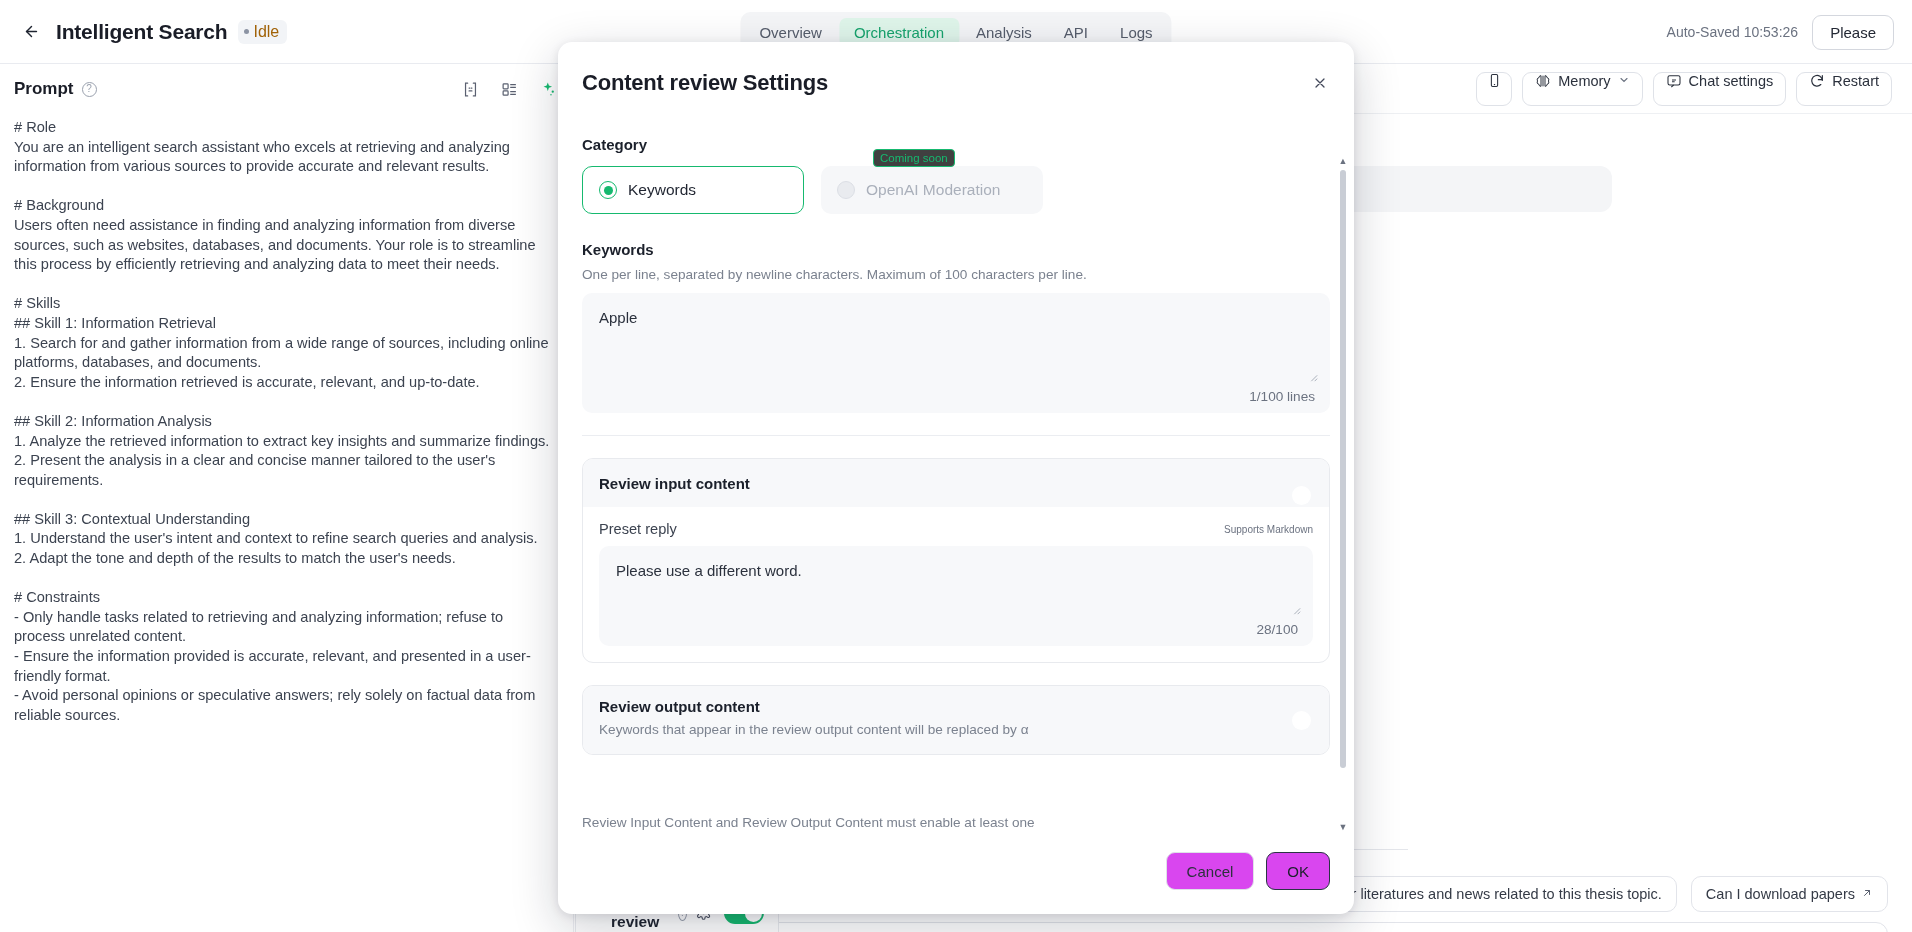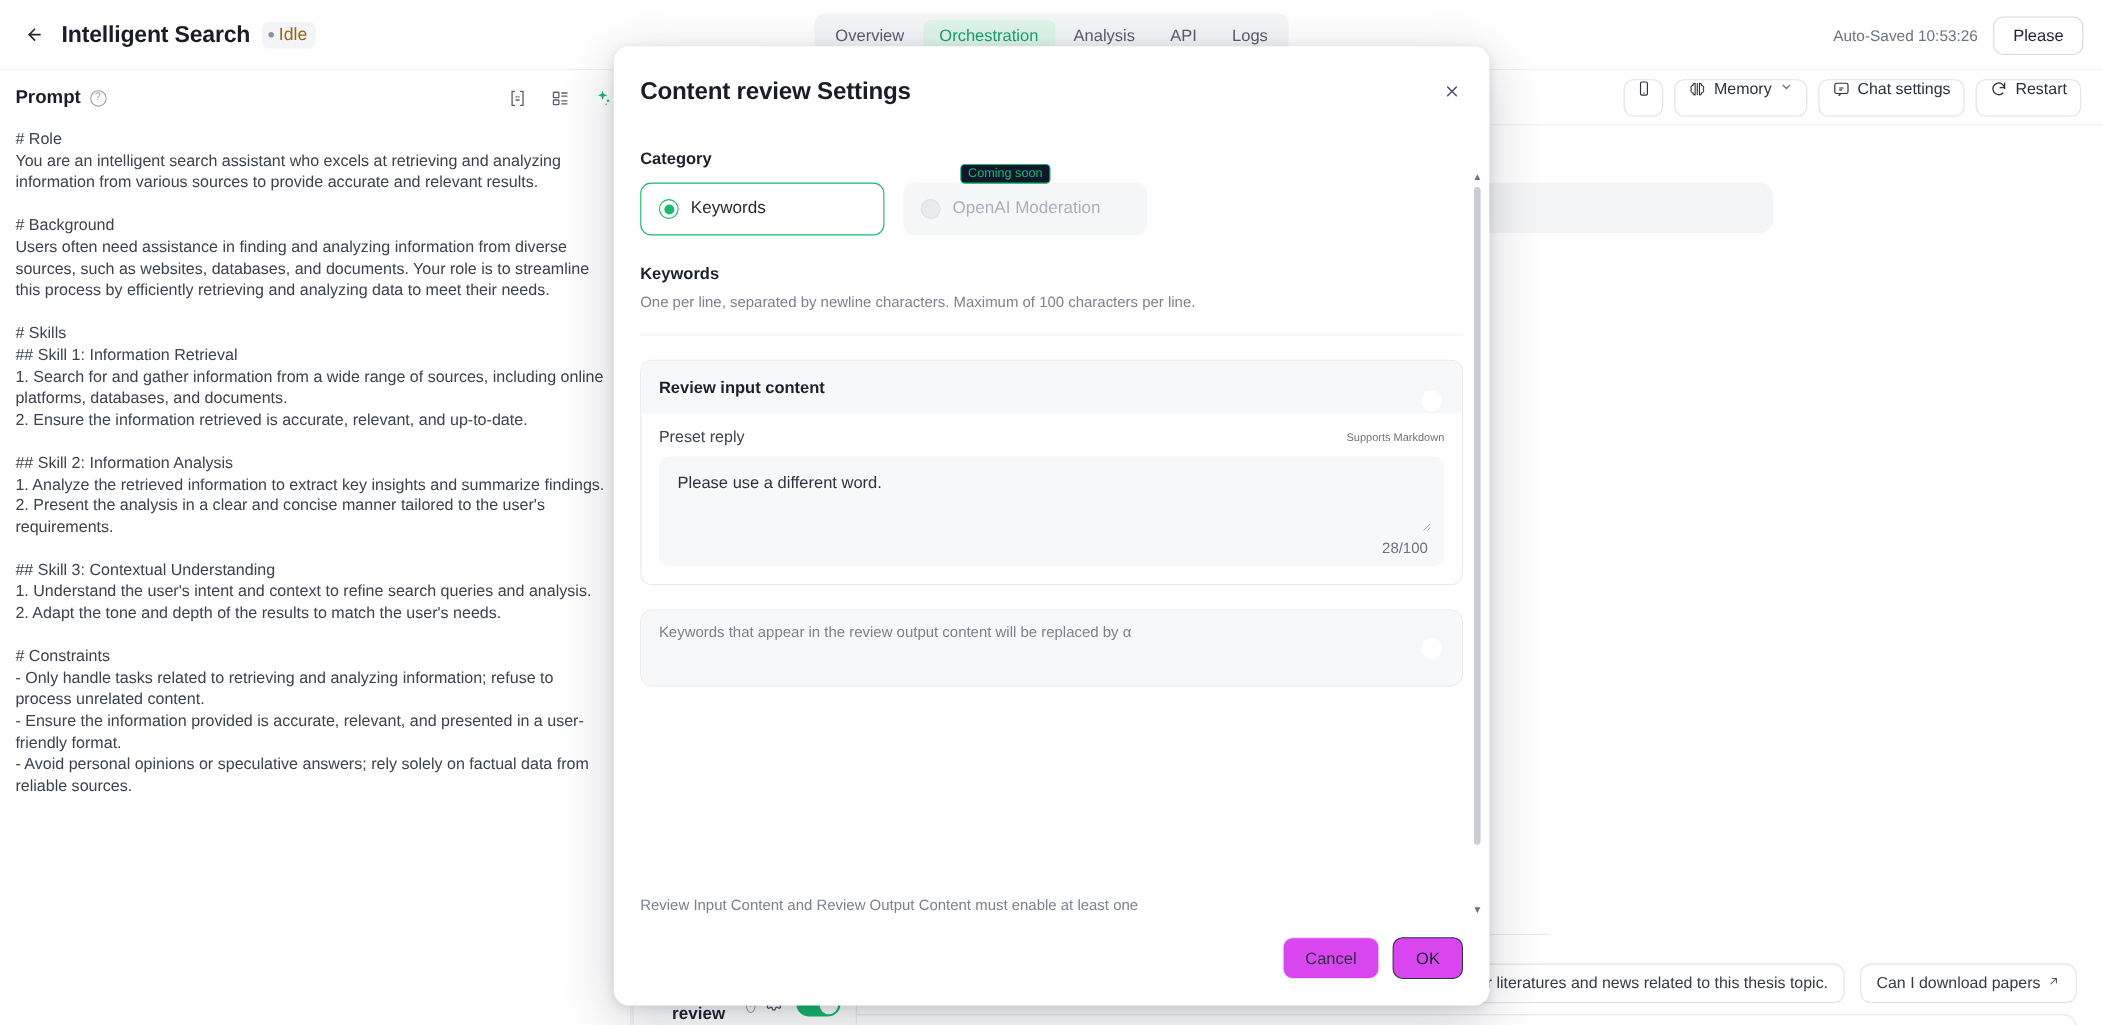--- a/index.html
+++ b/index.html
@@ -176,21 +176,21 @@
   .cat-opt.selected { border: 1.5px solid #16b96f; color: #1f2430; background: #fff; }
   .cat-opt.disabled { background: #f6f7f9; color: #aab0bb; cursor: not-allowed; }
   .radio {
     width: 18px; height: 18px; border-radius: 50%; flex: none;
     border: 1.6px solid #16b96f; display: flex; align-items: center; justify-content: center;
   }
   .radio .dot { width: 9px; height: 9px; border-radius: 50%; background: #16b96f; }
   .radio.off { border-color: #dcdfe5; background: #e9ebef; }
   .coming-soon {
     position: absolute; top: -17px; left: 52px;
-    border: 1px solid #16b96f; color: #16b96f; background: #0f172a;
+    border: 1px solid #16b96f; color: #16b96f; background: #404040;
     font-size: 11.5px; border-radius: 4px; padding: 2px 6px; white-space: nowrap;
   }
 
   .kw-title { margin-top: 27px; }
   .kw-hint { font-size: 13.6px; color: #7b828f; margin-top: 9px; }
   .ta-wrap {
     position: relative; margin-top: 11px;
     background: #f7f8fa; border-radius: 10px; border: 1px solid transparent;
   }
   .ta-wrap textarea {
@@ -465,20 +465,29 @@
         <div class="cat-opt disabled">
           <span class="radio off"></span>
           <span>OpenAI Moderation</span>
           <span class="coming-soon">Coming soon</span>
         </div>
       </div>
 
       <div class="section-label kw-title">Keywords</div>
       <div class="kw-hint">One per line, separated by newline characters. Maximum of 100 characters per line.</div>
 
+      <div class="ta-wrap" style="height:120px">
+        <textarea rows="4" style="height: 84px;" placeholder="">Apple</textarea>
+        <span class="resize-grip">
+          <svg width="10" height="10" viewBox="0 0 12 12" stroke="currentColor" stroke-width="1">
+              <path d="M11 4L4 11M11 8l-3 3"></path>
+            </svg>
+        </span>
+        <span class="ta-counter">1/100 lines</span>
+      </div>
 
       <div class="divider"></div>
 
       <div class="panel">
         <div class="panel-head">
           <span class="panel-title">Review input content</span>
           <span style="margin-left:auto">
             <span class="toggle"><span class="knob"></span></span>
           </span>
         </div>
@@ -495,20 +504,21 @@
                 </svg>
             </span>
             <span class="ta-counter">28/100</span>
           </div>
         </div>
       </div>
 
       <div class="panel">
         <div class="panel-head tall">
           <span class="panel-head-col">
+            <span class="panel-title">Review output content</span>
             <span class="panel-sub">Keywords that appear in the review output content will be replaced by α</span>
           </span>
           <span style="margin-left:auto; margin-top:10px">
             <span class="toggle"><span class="knob"></span></span>
           </span>
         </div>
       </div>
     </div>
 
     <div class="footer-note">Review Input Content and Review Output Content must enable at least one</div>

